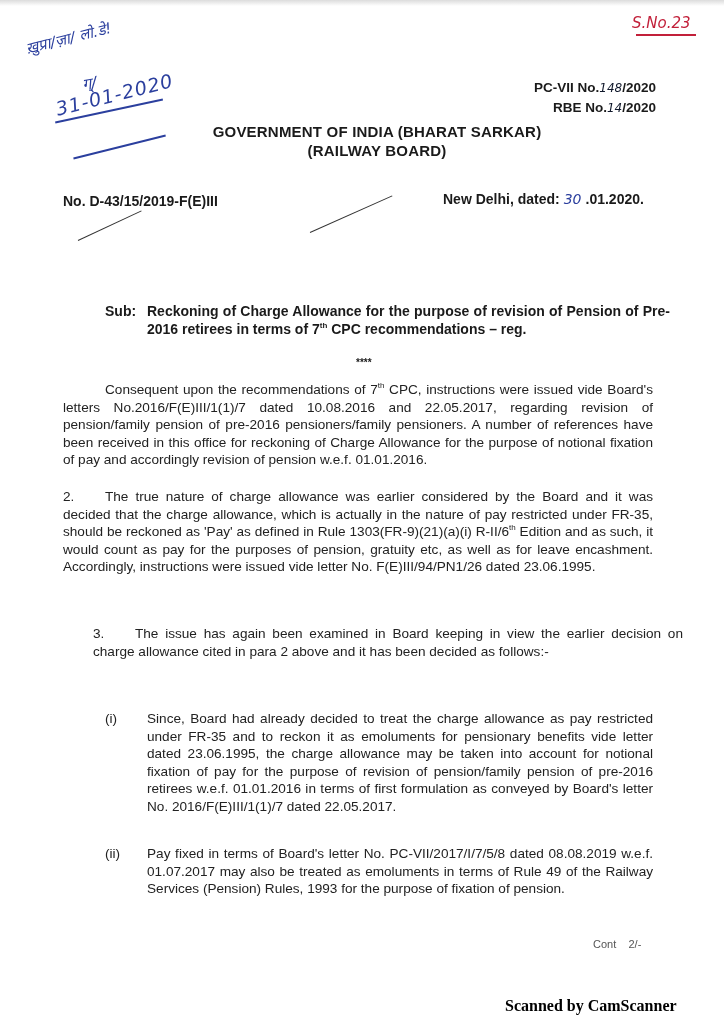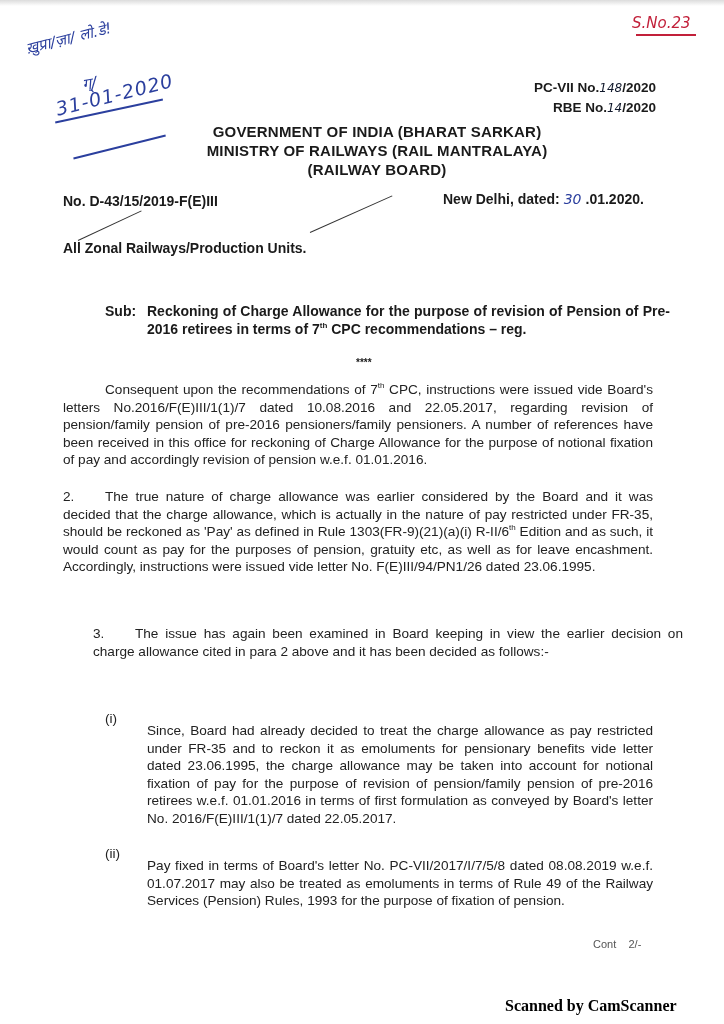--- a/index.html
+++ b/index.html
@@ -48,21 +48,21 @@
   .stars { left: 356px; top: 357px; font-size: 10px; font-weight: bold; }
 
   .para { left: 63px; width: 590px; font-size: 13.6px; line-height: 17.6px; text-align: justify; color: #222; }
   .para1 { top: 381px; text-indent: 42px; }
   .para2 { top: 488px; }
   .para3 { top: 625px; margin-left: 30px; }
   .pnum { display: inline-block; width: 42px; }
 
   .subpara { left: 105px; width: 548px; font-size: 13.6px; line-height: 17.6px; color: #222; display: flex; }
   .subpara .roman { width: 42px; flex: 0 0 42px; }
-  .subpara .stext { flex: 1; text-align: justify; margin-top: 12px; }
+  .subpara .stext { flex: 1; text-align: justify; }
   .sub-i { top: 710px; }
   .sub-ii { top: 845px; }
 
   .cont { left: 593px; top: 938px; font-size: 11px; color: #555; }
   .scanned { left: 505px; top: 997px; font-family: "Liberation Serif", serif; font-weight: bold; font-size: 16px; color: #000; }
 </style>
 </head>
 <body>
 
 <div class="page-shadow"></div>
@@ -82,34 +82,32 @@
   <div>
     <span>PC-VII No.</span><span class="hv">148</span><span>/2020</span>
   </div>
   <div>
     <span>RBE No.</span><span class="hv">14</span><span>/2020</span>
   </div>
 </div>
 
 <div class="abs header-block">
   <div>GOVERNMENT OF INDIA (BHARAT SARKAR)</div>
-  <div>MINISTRY OF RAILWAYS (RAIL MANTRALAYA)</div>
   <div>(RAILWAY BOARD)</div>
 </div>
 
 <div class="abs letter-no">No. D-43/15/2019-F(E)III</div>
 <div class="abs dated">
   <span>New Delhi, dated:</span><span class="hv">30</span><span>.01.2020.</span>
 </div>
 
 <div class="abs tick-line" style="left:78px; top:240px; width:70px; transform: rotate(-25deg); transform-origin:left center;"></div>
 <div class="abs tick-line" style="left:310px; top:232px; width:90px; transform: rotate(-24deg); transform-origin:left center;"></div>
 
 <div class="abs addressee">
-  <div>All Zonal Railways/Production Units.</div>
 </div>
 
 <div class="abs subject">
   <span class="sub-label">Sub:</span>
   <span class="sub-text"><span>Reckoning of Charge Allowance for the purpose of revision of Pension of Pre-2016 retirees in terms of 7</span><sup>th</sup><span> CPC recommendations – reg.</span></span>
 </div>
 <div class="abs stars">****</div>
 
 <div class="abs para para1"><span>Consequent upon the recommendations of 7</span><sup>th</sup><span> CPC, instructions were issued vide Board's letters No.2016/F(E)III/1(1)/7 dated 10.08.2016 and 22.05.2017, regarding revision of pension/family pension of pre-2016 pensioners/family pensioners. A number of references have been received in this office for reckoning of Charge Allowance for the purpose of notional fixation of pay and accordingly revision of pension w.e.f. 01.01.2016.</span></div>
 

